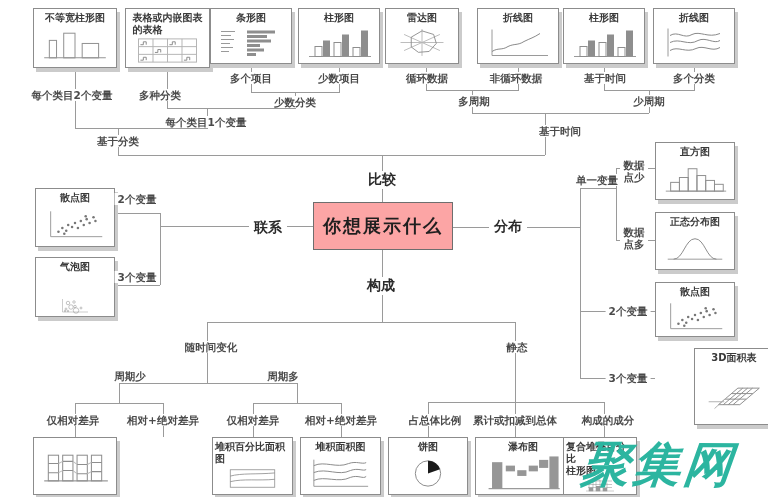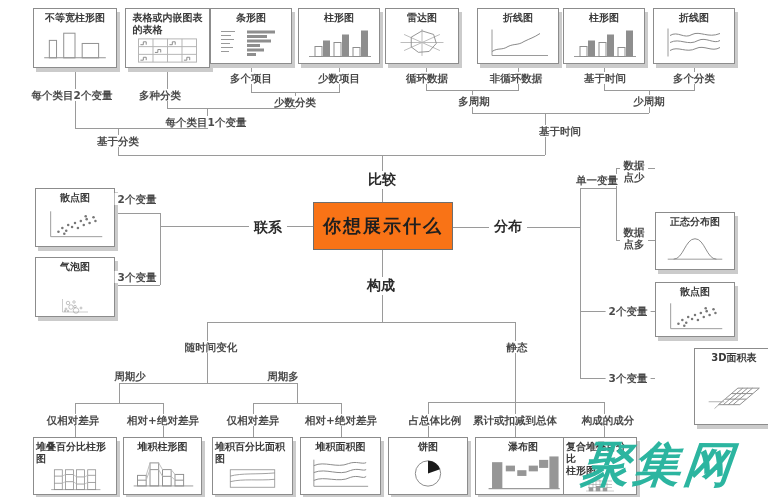--- a/index.html
+++ b/index.html
@@ -10,21 +10,21 @@
         box-sizing:border-box;display:flex;flex-direction:column;align-items:center;
         padding:3px 2px 2px;}
   .cbox-title{font-size:10px;font-weight:700;color:#3a3a3a;line-height:1.2;text-align:left;
         white-space:pre-line;letter-spacing:0;}
   .cbox svg{flex:1 1 auto;width:100%;min-height:0;}
   .lbl{position:absolute;transform:translate(-50%,-50%);font-size:10.5px;font-weight:700;
         color:#4a4a4a;background:#fff;padding:0 3px;white-space:nowrap;line-height:1.15;}
   .lbl.wrap{white-space:normal;width:26px;padding:0 1px;text-align:center;}
   .branch{position:absolute;transform:translate(-50%,-50%);font-size:14px;font-weight:700;
         color:#2b2b2b;background:#fff;padding:0 5px;white-space:nowrap;}
-  #center-box{position:absolute;left:313px;top:202px;width:140px;height:48px;background:#f97316;
+  #center-box{position:absolute;left:313px;top:202px;width:140px;height:48px;background:#fca5a5;
         border:1.5px solid #6e6e6e;display:flex;align-items:center;justify-content:center;
         font-size:18px;font-weight:700;color:#1f1f1f;letter-spacing:2px;box-sizing:border-box;}
   #watermark{position:absolute;left:582px;top:438px;font-size:48px;font-weight:700;
         font-style:italic;color:#2cb5a0;letter-spacing:3px;transform:skewX(-6deg);
         line-height:1.1;}
 </style>
 </head>
 <body>
 
 <div id="stage">
@@ -185,20 +185,34 @@
           <circle cx="38" cy="19" r="2.5"></circle>
           <circle cx="20" cy="24" r="2"></circle>
           <circle cx="24" cy="28" r="1.5"></circle>
           <circle cx="18" cy="28" r="1.5"></circle>
           <circle cx="40" cy="27" r="5.5"></circle>
           <circle cx="50" cy="22" r="2"></circle>
         </g>
     </svg>
   </div>
 
+  <div class="cbox" style="left:655px;top:142px;width:80px;height:58px;">
+    <div class="cbox-title">直方图</div>
+    <svg viewBox="0 0 76 34">
+      <path d="M8 31 H70" stroke="#9a9a9a"></path>
+      <g fill="none" stroke="#8e8e8e">
+          <rect x="13" y="22" width="9" height="9"></rect>
+          <rect x="22" y="17" width="9" height="14"></rect>
+          <rect x="31" y="8" width="9" height="23"></rect>
+          <rect x="40" y="15" width="9" height="16"></rect>
+          <rect x="49" y="20" width="9" height="11"></rect>
+          <rect x="58" y="24" width="9" height="7"></rect>
+        </g>
+    </svg>
+  </div>
 
   <div class="cbox" style="left:655px;top:212px;width:80px;height:58px;">
     <div class="cbox-title">正态分布图</div>
     <svg viewBox="0 0 76 34">
       <path d="M10 29 H66" stroke="#9a9a9a"></path>
       <path d="M16 29 C26 29 28 8 38 8 C48 8 50 29 60 29" fill="none" stroke="#8a8a8a"></path>
     </svg>
   </div>
 
   <div class="cbox" style="left:655px;top:282px;width:80px;height:55px;">
@@ -233,52 +247,35 @@
           <path d="M27 30 L47 13 M32 30 L52 13 M37 30 L57 13"></path>
           <path d="M28.6 24.3 H50.6 M35.3 18.6 H57.3"></path>
         </g>
       <g stroke="#b0b0b0" fill="none">
           <path d="M18 34 L30 23 M12 27 H28"></path>
         </g>
     </svg>
   </div>
 
   <div class="cbox" style="left:33px;top:437px;width:84px;height:58px;">
-    <div class="cbox-title">堆叠百分比柱形图</div>
     <svg viewBox="0 0 76 34">
       <path d="M8 31 H70" stroke="#9a9a9a"></path>
       <g fill="none" stroke="#8e8e8e">
           <rect x="12" y="6" width="10" height="25"></rect>
           <rect x="26" y="6" width="10" height="25"></rect>
           <rect x="40" y="6" width="10" height="25"></rect>
           <rect x="54" y="6" width="10" height="25"></rect>
           <path d="M12 14 h10 M12 23 h10 M26 12 h10 M26 21 h10 M40 15 h10 M40 24 h10 M54 13 h10 M54 22 h10"></path>
         </g>
       <g stroke="#bdbdbd" fill="none">
           <path d="M22 14 L26 12 M22 23 L26 21 M36 12 L40 15 M36 21 L40 24 M50 15 L54 13 M50 24 L54 22"></path>
         </g>
     </svg>
   </div>
 
-  <div class="cbox" style="left:123px;top:437px;width:79px;height:58px;">
-    <div class="cbox-title">堆积柱形图</div>
-    <svg viewBox="0 0 76 34">
-      <path d="M8 31 H70" stroke="#9a9a9a"></path>
-      <g fill="none" stroke="#8e8e8e">
-          <rect x="12" y="20" width="9" height="11"></rect>
-          <rect x="25" y="7" width="9" height="24"></rect>
-          <rect x="38" y="14" width="9" height="17"></rect>
-          <rect x="51" y="19" width="9" height="12"></rect>
-          <path d="M12 25 h9 M25 14 h9 M38 21 h9 M51 25 h9"></path>
-        </g>
-      <g stroke="#bdbdbd" fill="none">
-          <path d="M21 20 L25 7 M21 25 L25 14 M34 7 L38 14 M34 14 L38 21 M47 14 L51 19 M47 21 L51 25"></path>
-        </g>
-    </svg>
-  </div>
 
   <div class="cbox" style="left:212px;top:437px;width:81px;height:58px;">
     <div class="cbox-title">堆积百分比面积图</div>
     <svg viewBox="0 0 76 34">
       <rect x="10" y="6" width="56" height="22" fill="none" stroke="#8e8e8e"></rect>
       <g fill="none" stroke="#8a8a8a">
           <path d="M10 14 C24 10 44 12 66 10"></path>
           <path d="M10 21 C26 17 46 20 66 18"></path>
         </g>
     </svg>

